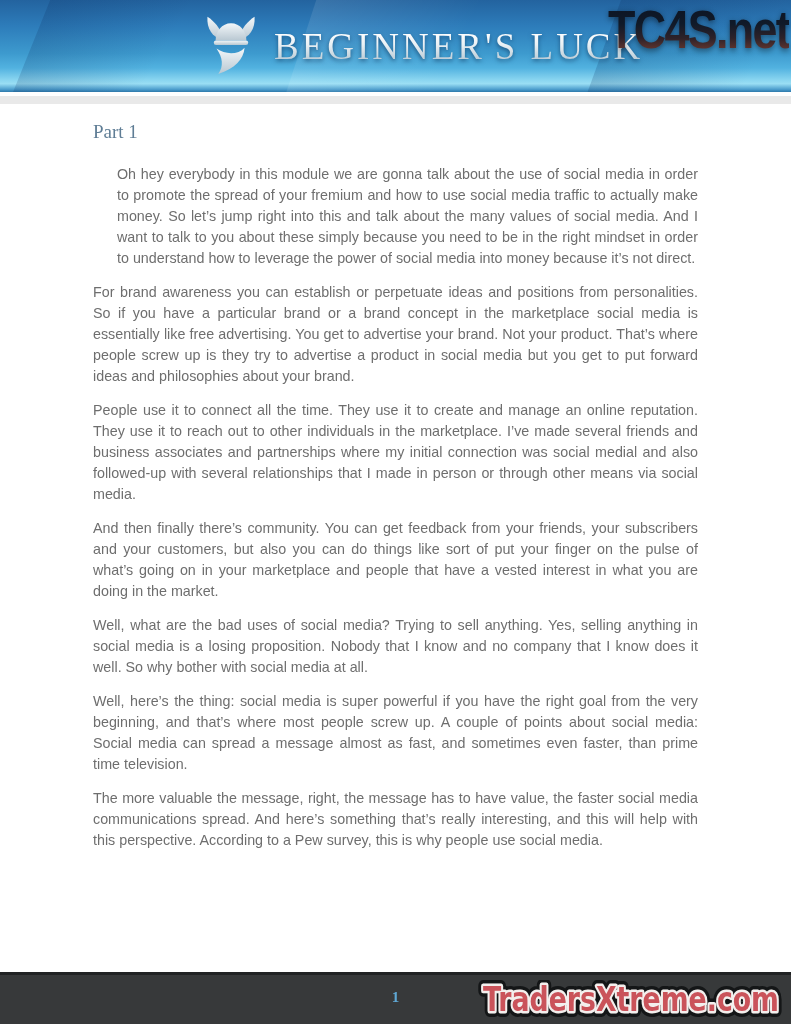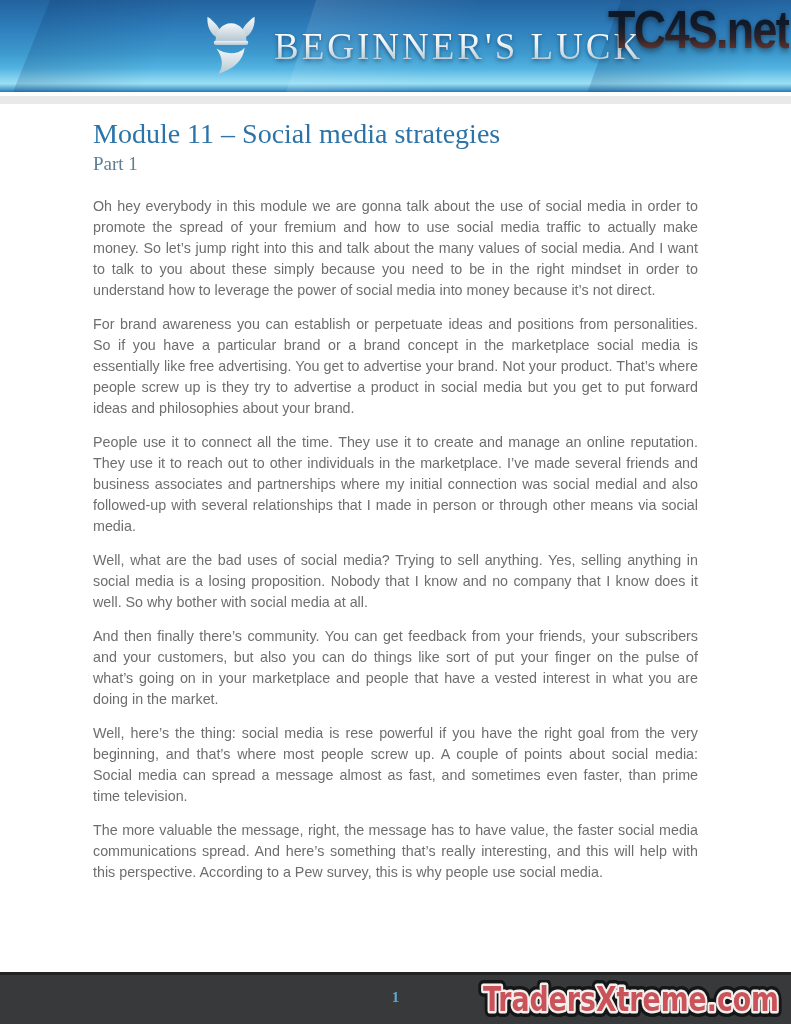--- a/index.html
+++ b/index.html
@@ -54,21 +54,21 @@
     color:#2b73a8;margin:0;font-weight:normal;
   }
   .doc-subtitle{
     font-family:"Liberation Serif",serif;font-size:19px;line-height:24px;
     color:#5f7d95;margin:2px 0 0 0;font-weight:normal;
   }
   .para{
     font-size:14.3px;line-height:21px;color:#6e6e6e;text-align:justify;
     margin:13px 0 0 0;
   }
-  .para.first{margin-top:20px;}
+  .para.first{margin-top:20px;margin-left:24px;}
   .wm-para{position:relative;}
   .wm-line{display:flex;justify-content:space-between;}
   .dlsub-svg{
     position:absolute;left:148px;top:-14px;pointer-events:none;
     filter:drop-shadow(3px 4px 2px rgba(110,110,110,0.65));
   }
   .dlsub-svg text{
     font-family:"DejaVu Serif","Liberation Serif",serif;font-weight:bold;
     paint-order:stroke fill;
   }
@@ -113,31 +113,30 @@
     </span>
     <span class="brand-text">BEGINNER'S LUCK</span>
   </div>
 
   <div class="tc4s">TC4S.net</div>
 </div>
 
 <div class="page-edge-strip"></div>
 
 <div class="content">
-  <h1 class="doc-title">Module 11 – Social media strategies</h1>
   <h2 class="doc-subtitle">Part 1</h2>
 
   <p class="para first">Oh hey everybody in this module we are gonna talk about the use of social media in order to promote the spread of your fremium and how to use social media traffic to actually make money. So let’s jump right into this and talk about the many values of social media. And I want to talk to you about these simply because you need to be in the right mindset in order to understand how to leverage the power of social media into money because it’s not direct.</p>
   <p class="para">For brand awareness you can establish or perpetuate ideas and positions from personalities. So if you have a particular brand or a brand concept in the marketplace social media is essentially like free advertising. You get to advertise your brand. Not your product. That’s where people screw up is they try to advertise a product in social media but you get to put forward ideas and philosophies about your brand.</p>
 
 
   <p class="para">People use it to connect all the time. They use it to create and manage an online reputation. They use it to reach out to other individuals in the marketplace. I’ve made several friends and business associates and partnerships where my initial connection was social medial and also followed-up with several relationships that I made in person or through other means via social media.</p>
+  <p class="para">And then finally there’s community. You can get feedback from your friends, your subscribers and your customers, but also you can do things like sort of put your finger on the pulse of what’s going on in your marketplace and people that have a vested interest in what you are doing in the market.</p>
   <p class="para">Well, what are the bad uses of social media? Trying to sell anything. Yes, selling anything in social media is a losing proposition. Nobody that I know and no company that I know does it well. So why bother with social media at all.</p>
-  <p class="para">And then finally there’s community. You can get feedback from your friends, your subscribers and your customers, but also you can do things like sort of put your finger on the pulse of what’s going on in your marketplace and people that have a vested interest in what you are doing in the market.</p>
-  <p class="para">Well, here’s the thing: social media is rese powerful if you have the right goal from the very beginning, and that’s where most people screw up. A couple of points about social media: Social media can spread a message almost as fast, and sometimes even faster, than prime time television.</p>
+  <p class="para">Well, here’s the thing: social media is super powerful if you have the right goal from the very beginning, and that’s where most people screw up. A couple of points about social media: Social media can spread a message almost as fast, and sometimes even faster, than prime time television.</p>
   <p class="para">The more valuable the message, right, the message has to have value, the faster social media communications spread. And here’s something that’s really interesting, and this will help with this perspective. According to a Pew survey, this is why people use social media.</p>
 </div>
 
 <div class="footer">
   <div class="page-number">1</div>
   <svg class="tx-logo" width="312" height="40" viewBox="0 0 312 40">
     <text x="50%" y="21" text-anchor="middle" dominant-baseline="middle" font-size="33" fill="none" stroke="#141617" stroke-width="12" stroke-linejoin="round" textLength="296" lengthAdjust="spacingAndGlyphs">TradersXtreme.com</text>
     <text x="50%" y="21" text-anchor="middle" dominant-baseline="middle" font-size="33" fill="#ca535a" stroke="#f3efed" stroke-width="5" stroke-linejoin="round" textLength="296" lengthAdjust="spacingAndGlyphs">TradersXtreme.com</text>
   </svg>
 </div>

